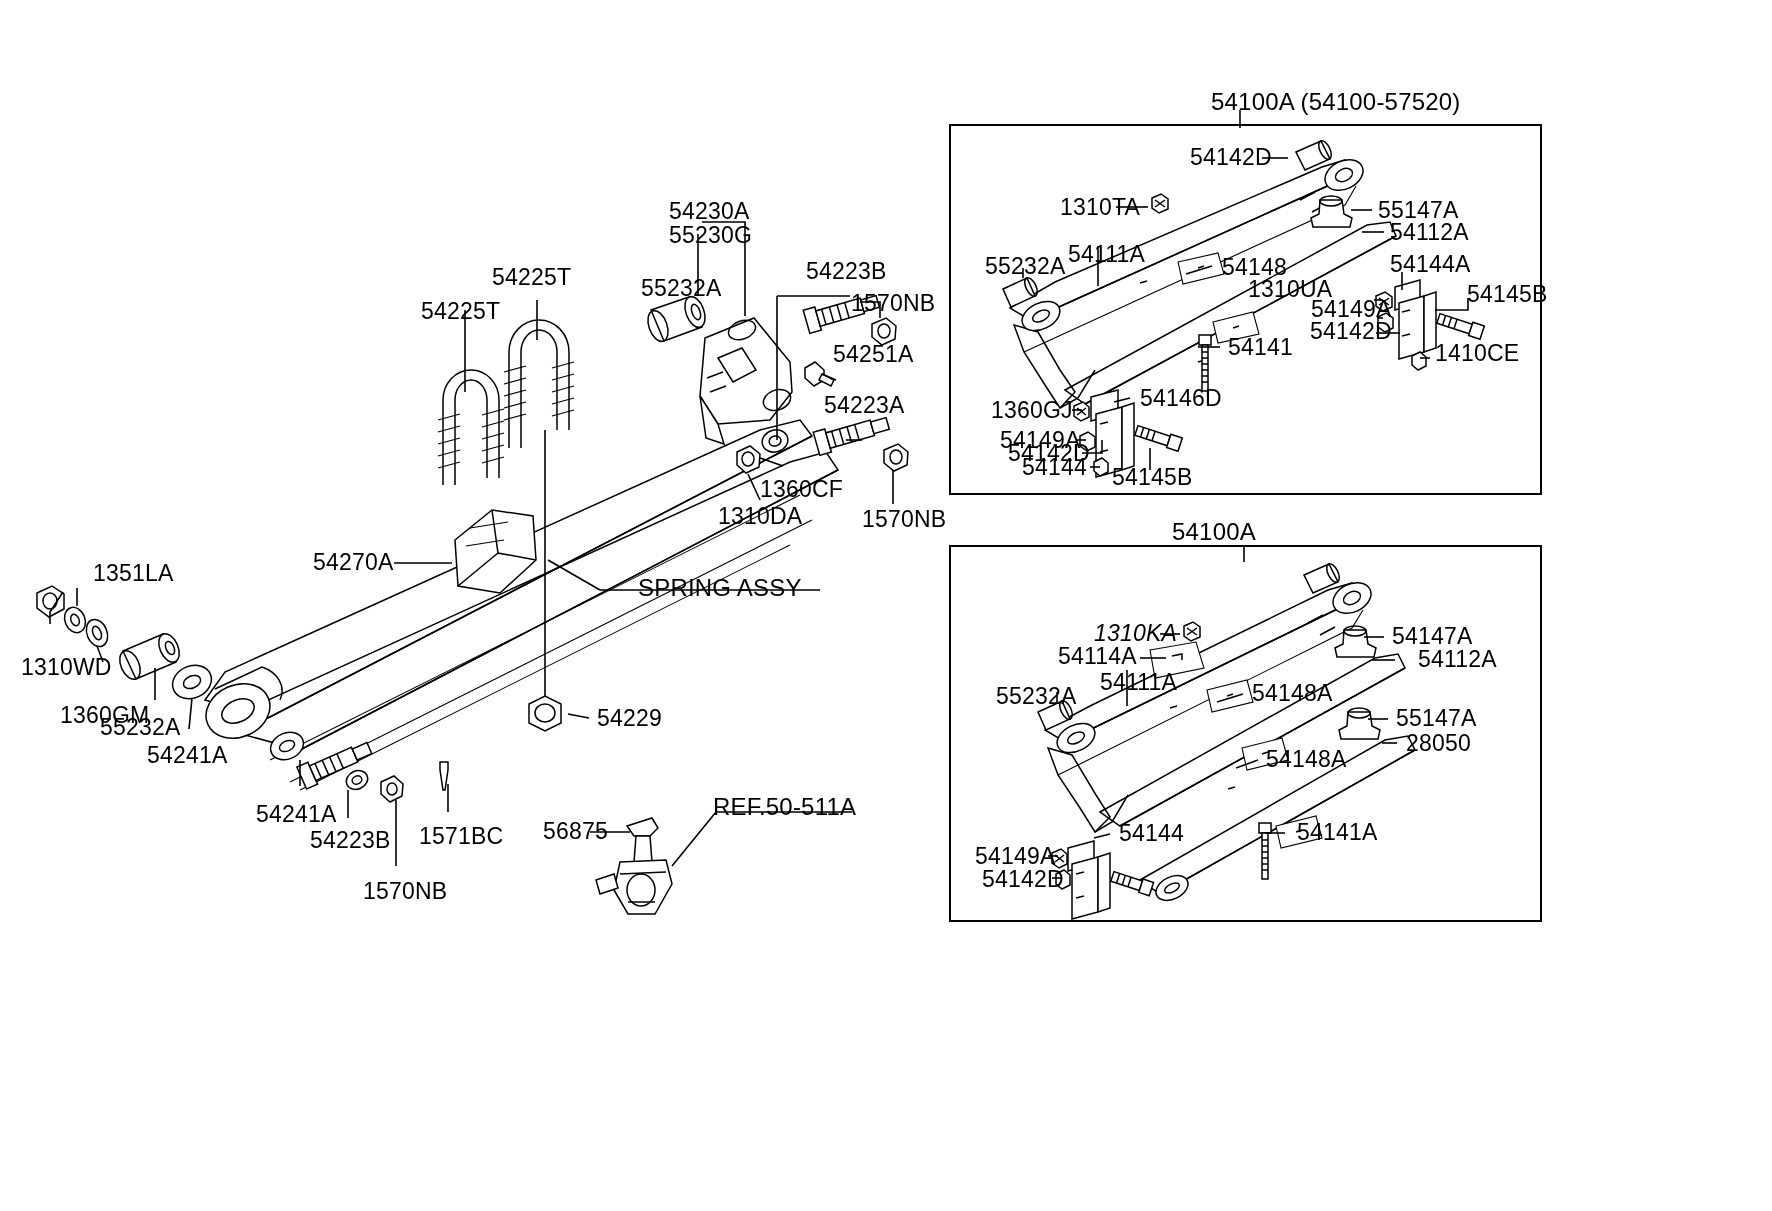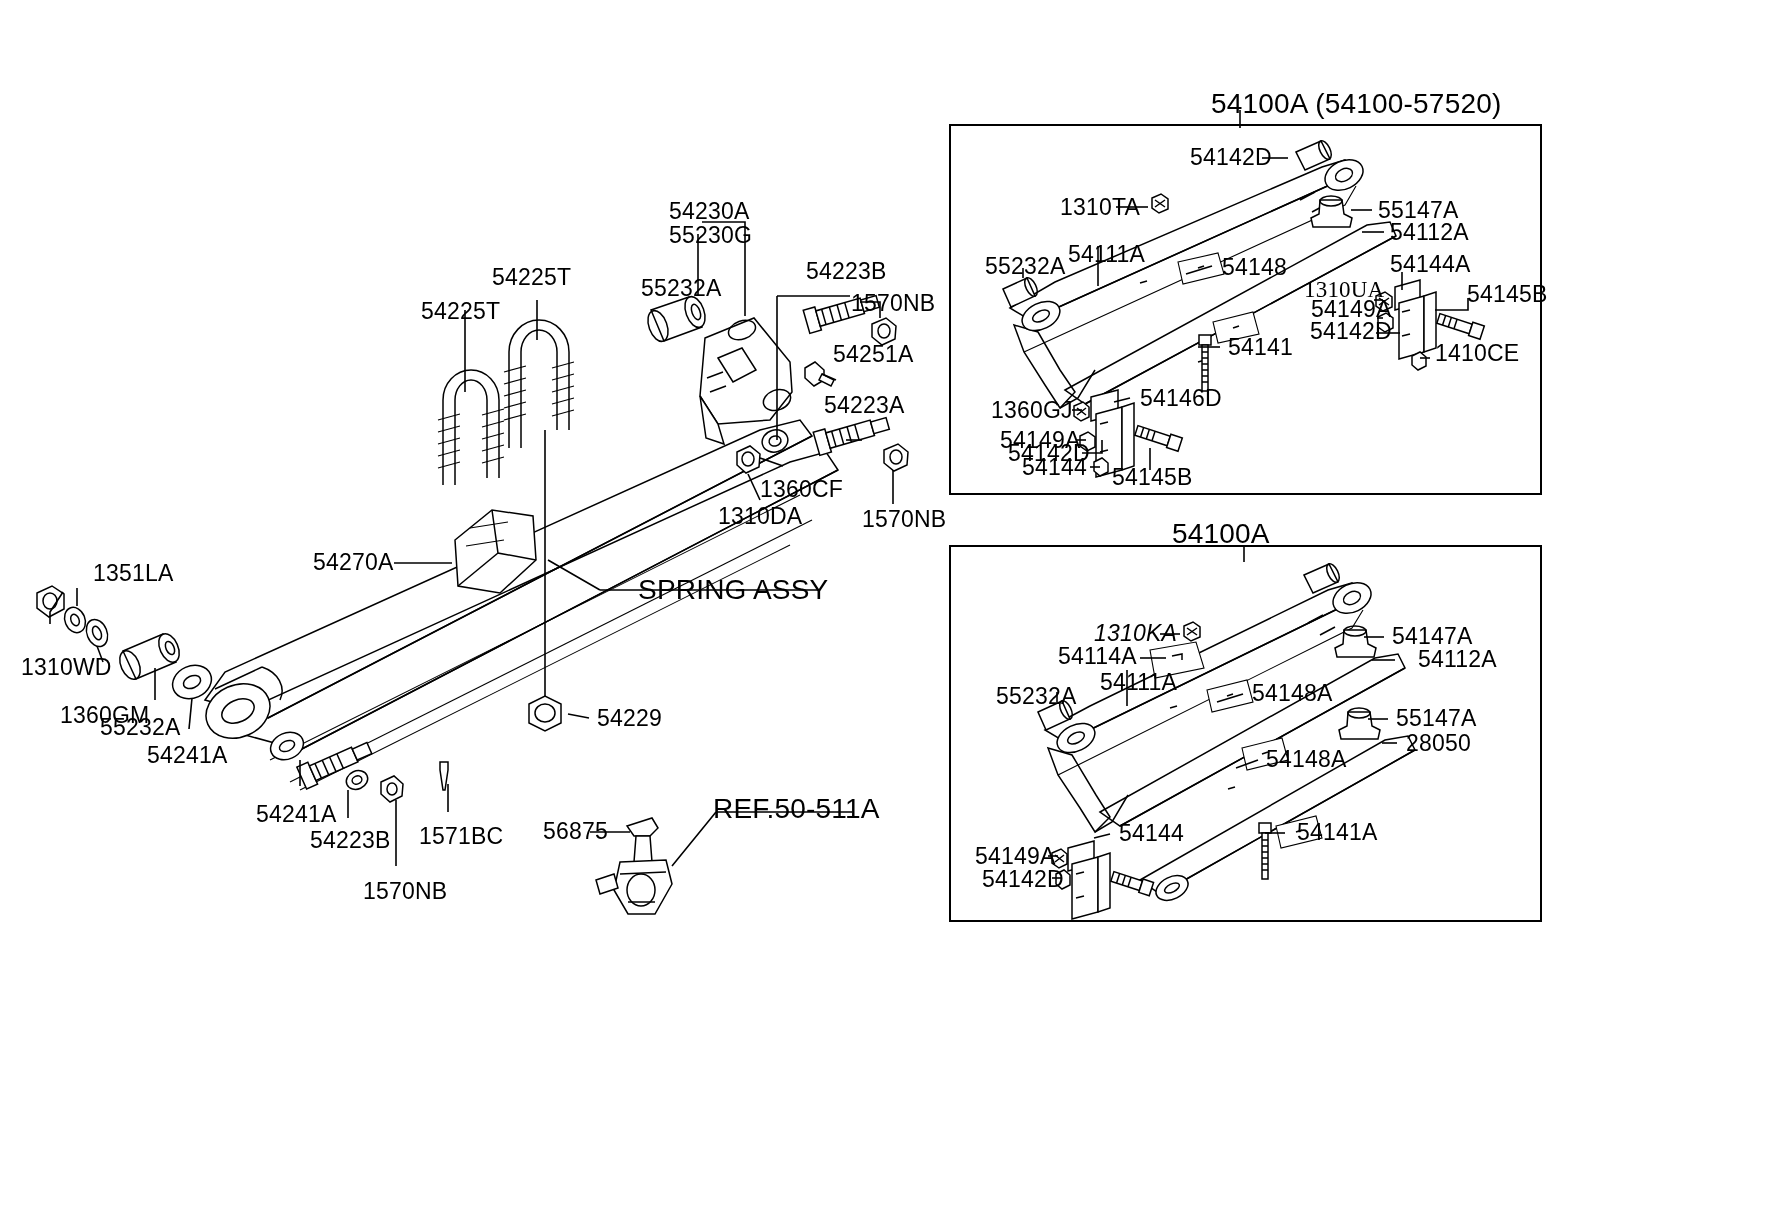--- a/index.html
+++ b/index.html
@@ -11,21 +11,21 @@
     overflow:hidden;
   }
   .lbl{
     position:absolute;
     font-size:23px;
     color:#000;
     white-space:nowrap;
     letter-spacing:0.2px;
     line-height:1;
   }
-  .lbl.big{font-size:28px;}
+  .lbl.big{font-size:24px;}
   .panel{
     position:absolute;
     border:2px solid #000;
     background:transparent;
   }
   svg.art{position:absolute;left:0;top:0;width:1772px;height:1211px;pointer-events:none;}
   .ld{stroke:#000;stroke-width:1.6;fill:none;}
   .ln{stroke:#000;stroke-width:1.5;fill:none;}
   .lnf{stroke:#000;stroke-width:1.5;fill:#ffffff;}
   .thin{stroke:#000;stroke-width:1.1;fill:none;}
@@ -405,21 +405,21 @@
   <div class="lbl big" style="left:713px;top:795px;text-align:right;">REF.50-511A</div>
 
   <div class="lbl" style="left:1190px;top:146px;">54142D</div>
   <div class="lbl" style="left:1060px;top:196px;">1310TA</div>
   <div class="lbl" style="left:1378px;top:199px;">55147A</div>
   <div class="lbl" style="left:1390px;top:221px;">54112A</div>
   <div class="lbl" style="left:985px;top:255px;">55232A</div>
   <div class="lbl" style="left:1068px;top:243px;">54111A</div>
   <div class="lbl" style="left:1222px;top:256px;">54148</div>
   <div class="lbl" style="left:1390px;top:253px;">54144A</div>
-  <div class="lbl" style="left:1304px;top:278px;font-family:Liberation Serif, serif;">1310UA</div>
+  <div class="lbl" style="left:1248px;top:278px;">1310UA</div>
   <div class="lbl" style="left:1311px;top:298px;">54149A</div>
   <div class="lbl" style="left:1310px;top:320px;">54142D</div>
   <div class="lbl" style="left:1467px;top:283px;">54145B</div>
   <div class="lbl" style="left:1435px;top:342px;">1410CE</div>
   <div class="lbl" style="left:1228px;top:336px;">54141</div>
   <div class="lbl" style="left:991px;top:399px;">1360GJ</div>
   <div class="lbl" style="left:1140px;top:387px;">54146D</div>
   <div class="lbl" style="left:1000px;top:429px;">54149A</div>
   <div class="lbl" style="left:1008px;top:442px;">54142D</div>
   <div class="lbl" style="left:1022px;top:456px;">54144</div>

